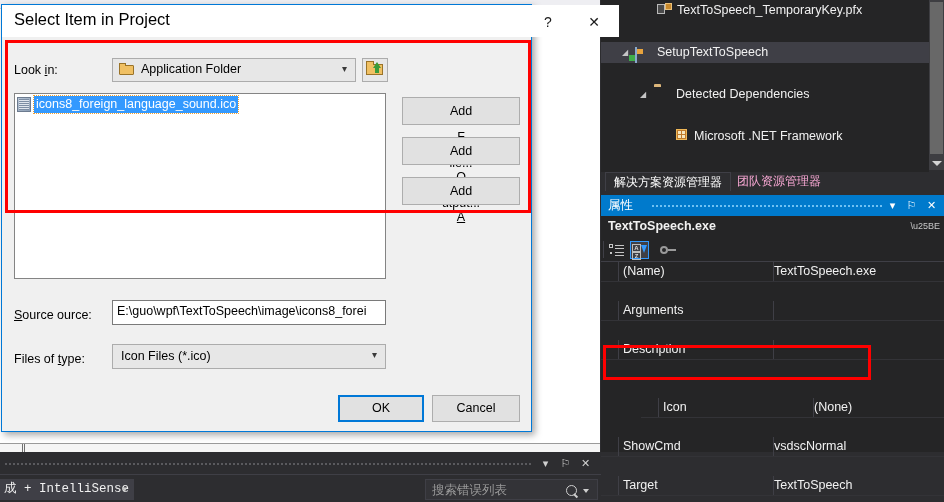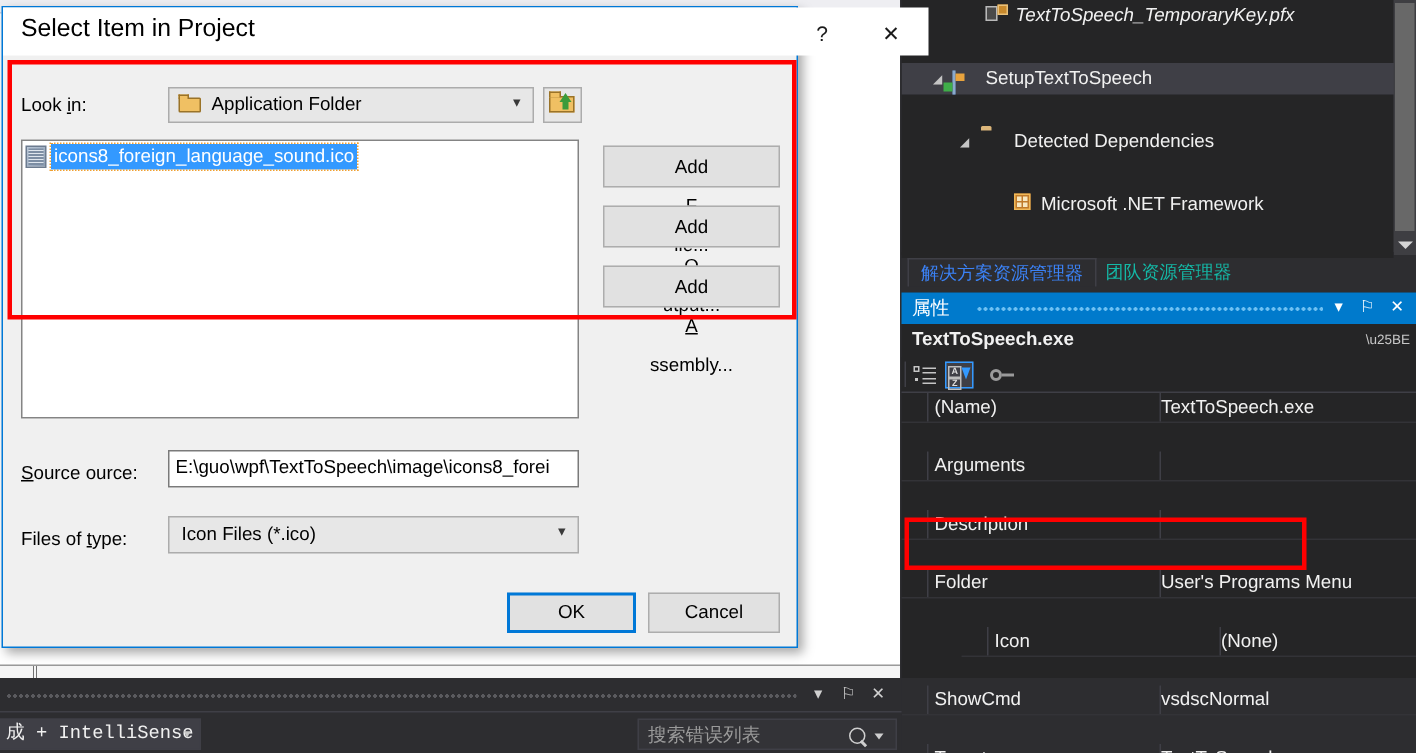--- a/index.html
+++ b/index.html
@@ -47,22 +47,22 @@
      border:1px solid #e8c07a;box-sizing:border-box;}
 
   
   .sol-sb{position:absolute;right:0;top:0;width:15px;height:170px;background:#3e3e42;}
   .sol-sb-thumb{position:absolute;right:1px;top:2px;width:13px;height:152px;background:#686868;}
   .sol-sb-arrow{position:absolute;right:2px;bottom:4px;width:0;height:0;
      border-left:5px solid transparent;border-right:5px solid transparent;border-top:5px solid #d4d4d4;}
 
   
   .se-tabs{position:absolute;left:601px;top:172px;width:343px;height:20px;background:#2d2d30;}
-  .se-tab{position:absolute;top:0;height:19px;line-height:19px;padding:0 8px;font-size:12px;color:#14b8a6;}
-  .se-tab.active{background:#2d2d30;border:1px solid #3f3f46;border-bottom:none;color:#3b82f6;height:18px;line-height:18px;}
+  .se-tab{position:absolute;top:0;height:19px;line-height:19px;padding:0 8px;font-size:12px;color:#f9a8d4;}
+  .se-tab.active{background:#2d2d30;border:1px solid #3f3f46;border-bottom:none;color:#ffffff;height:18px;line-height:18px;}
 
   
   .prop-panel{position:absolute;left:601px;top:195px;width:343px;height:257px;background:#252526;}
   .prop-title{position:absolute;left:0;top:0;width:343px;height:21px;background:#007acc;}
   .prop-title .ptxt{position:absolute;left:7px;top:2px;font-size:12.5px;color:#ffffff;}
   .prop-title .dots{position:absolute;left:50px;right:62px;top:9px;height:4px;
      background-image:radial-gradient(#6fc1f3 40%,transparent 41%);background-size:4px 4px;}
   .pt-btn{position:absolute;top:3px;width:15px;height:15px;color:#fff;text-align:center;
      line-height:15px;font-size:11px;cursor:default;}
 
@@ -184,21 +184,21 @@
     <div class="editor-strip"></div>
     <div class="editor-bottomline"></div>
     <div class="editor-tickmarks"></div>
   </div>
 
   <div class="sol-exp">
 
     <div class="tree-row" style="top:0;">
       <span class="expander" style="left:40px;"></span>
       <span class="ticon" style="left:56px;"><span class="ic-pfx"></span></span>
-      <span class="tlabel" style="left:76px;font-style:italic;">TextToSpeech_TemporaryKey.pfx</span>
+      <span class="tlabel" style="left:76px;">TextToSpeech_TemporaryKey.pfx</span>
     </div>
 
     <div class="tree-row sel" style="top:21px;">
       <span class="expander" style="left:18px;">◢</span>
       <span class="ticon" style="left:34px;"><span class="ic-setup"></span></span>
       <span class="tlabel" style="left:56px;">SetupTextToSpeech</span>
     </div>
 
     <div class="tree-row" style="top:42px;">
       <span class="expander" style="left:36px;">◢</span>
@@ -277,26 +277,20 @@
           <span class="vsep"></span>
         <span class="pname">Arguments</span>
         <span class="pval"></span>
       </div>
       <div class="prow" style="top:38px;">
         <span class="gut"></span>
           <span class="vsep"></span>
         <span class="pname">Description</span>
         <span class="pval"></span>
       </div>
-      <div class="prow" style="top:57px;">
-        <span class="gut"></span>
-          <span class="vsep"></span>
-        <span class="pname">Folder</span>
-        <span class="pval">User's Programs Menu</span>
-      </div>
       <div class="prow" style="top:76px;margin-left:40px;">
         <span class="gut"></span>
           <span class="vsep"></span>
         <span class="pname">Icon</span>
         <span class="pval">(None)</span>
       </div>
       <div class="prow" style="top:95px;">
         <span class="gut"></span>
           <span class="vsep"></span>
         <span class="pname">ShowCmd</span>
@@ -366,21 +360,21 @@
       </div>
     </div>
 
     <div class="btn" style="left:400px;top:92px;width:118px;height:28px;line-height:26px;">
       <span><span>Add </span><u>F</u><span>ile...</span></span>
     </div>
     <div class="btn" style="left:400px;top:132px;width:118px;height:28px;line-height:26px;">
       <span><span>Add </span><u>O</u><span>utput...</span></span>
     </div>
     <div class="btn" style="left:400px;top:172px;width:118px;height:28px;line-height:26px;">
-      <span><span>Add </span><u>A</u><span>ssembly...</span></span>
+      <span><span>Add </span><u>A</u></span>
     </div>
 
     <span class="lbl" style="left:12px;top:303px;">
       <u>S</u><span>ource ource:</span>
     </span>
     <div class="tbox" style="left:110px;top:295px;width:274px;height:25px;">
       <span class="tv">E:\guo\wpf\TextToSpeech\image\icons8_forei</span>
     </div>
 
     <span class="lbl" style="left:12px;top:347px;">

